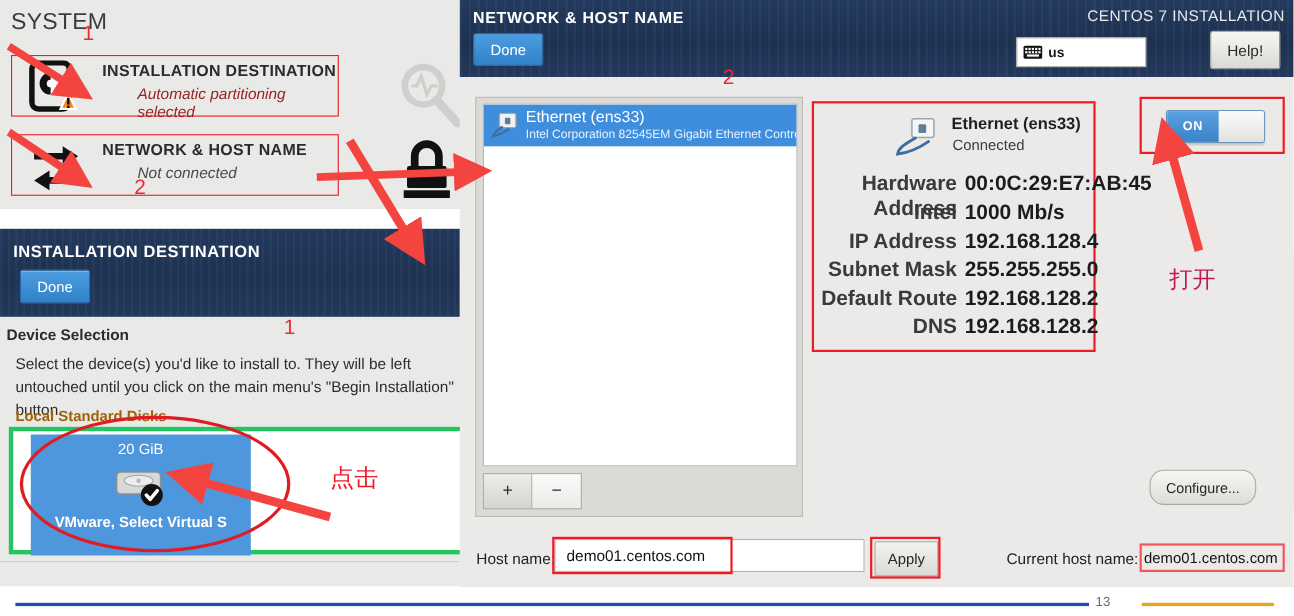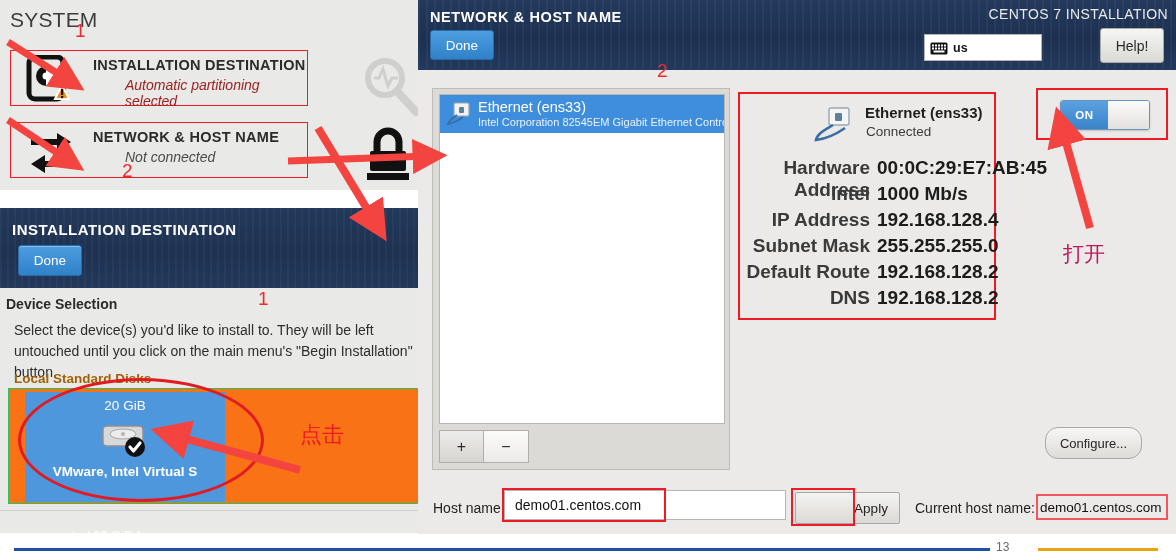--- a/index.html
+++ b/index.html
@@ -58,21 +58,21 @@
     border:1px solid #2a6ca8;border-radius:3px;color:#fff;font-size:13.5px;
     display:flex;align-items:center;justify-content:center;z-index:2;
     box-shadow:0 1px 0 rgba(255,255,255,.35) inset;
   }
   #dest-body{position:absolute;left:0;top:80px;width:418px;height:245px;}
   #dest-devsel{position:absolute;left:6px;top:8px;font-size:14px;font-weight:bold;color:#2b2b2b;}
   #dest-desc{position:absolute;left:14px;top:32px;width:420px;font-size:14px;color:#2d2d2d;line-height:21px;}
   #dest-lsd{position:absolute;left:14px;top:83px;font-size:13.5px;font-weight:bold;color:#a16207;}
   #disk-strip{
     position:absolute;left:8px;top:100px;width:420px;height:116px;
-    background:#f97316;border:1px solid #22c55e;box-sizing:border-box;
+    background:#ffffff;border:4px solid #22c55e;box-sizing:border-box;
   }
   #disk-tile{
     position:absolute;left:16px;top:3px;width:200px;height:110px;background:#4f97dd;
   }
   #disk-cap{position:absolute;left:0;top:6px;width:200px;text-align:center;font-size:13.5px;color:#fff;}
   #disk-icon{position:absolute;left:74px;top:28px;width:56px;height:38px;}
   #disk-model{position:absolute;left:0;top:72px;width:200px;text-align:center;font-size:13.5px;font-weight:bold;color:#fff;}
   #disk-sub{position:absolute;left:0;top:92px;width:170px;text-align:center;font-size:13px;color:#fff;margin-top:44px;}
   #hr-dest{position:absolute;left:0;top:222px;width:418px;height:1px;background:#cfcfcb;}
 
@@ -195,21 +195,21 @@
   }
   #hostname-red{
     position:absolute;left:502px;top:488px;width:164px;height:34px;
     border:2px solid #ee1b24;box-sizing:border-box;
   }
   #hostname-value{position:absolute;left:10px;top:6px;font-size:14px;color:#111;}
   #apply-btn{
     position:absolute;left:795px;top:492px;width:56px;height:30px;
     background:linear-gradient(180deg,#f3f3f1 0%,#dbd9d5 100%);
     border:1px solid #aaa8a4;border-radius:2px;font-size:13.5px;color:#242424;
-    display:flex;align-items:center;justify-content:center;padding-left:47px;
+    display:flex;align-items:center;justify-content:center;
   }
   #apply-red{
     position:absolute;left:791px;top:488px;width:64px;height:38px;
     border:2px solid #ee1b24;box-sizing:border-box;
   }
   #curhost-label{position:absolute;left:915px;top:500px;font-size:14px;color:#222;}
   #curhost-red{
     position:absolute;left:1036px;top:494px;width:132px;height:26px;
     border:2px solid #f0565c;box-sizing:border-box;
   }
@@ -303,21 +303,21 @@
         <div id="disk-cap">20 GiB</div>
         <div id="disk-icon">
           <svg viewBox="0 0 56 38" width="56" height="38">
             <rect x="4" y="6" width="40" height="20" rx="4" fill="#d8d8d8" stroke="#8f8f8f" stroke-width="1.4"></rect>
             <ellipse cx="24" cy="14" rx="13" ry="5" fill="#ececec" stroke="#a5a5a5" stroke-width="1"></ellipse>
             <circle cx="24" cy="14" r="2" fill="#b5b5b5"></circle>
             <circle cx="36" cy="27" r="10" fill="#111"></circle>
             <path d="M31 27 l3.5 4 l6.5 -8" fill="none" stroke="#fff" stroke-width="3.2" stroke-linecap="round" stroke-linejoin="round"></path>
           </svg>
         </div>
-        <div id="disk-model">VMware, Intel Virtual S</div>
+        <div id="disk-model">VMware, Select Virtual S</div>
         <div id="disk-sub">sda   /   20 GiB free</div>
       </div>
     </div>
     <div id="hr-dest"></div>
   </div>
 </div>
 
 <div class="abs" id="disk-ellipse"></div>
 <div class="abs" id="dianji">点击</div>
 

